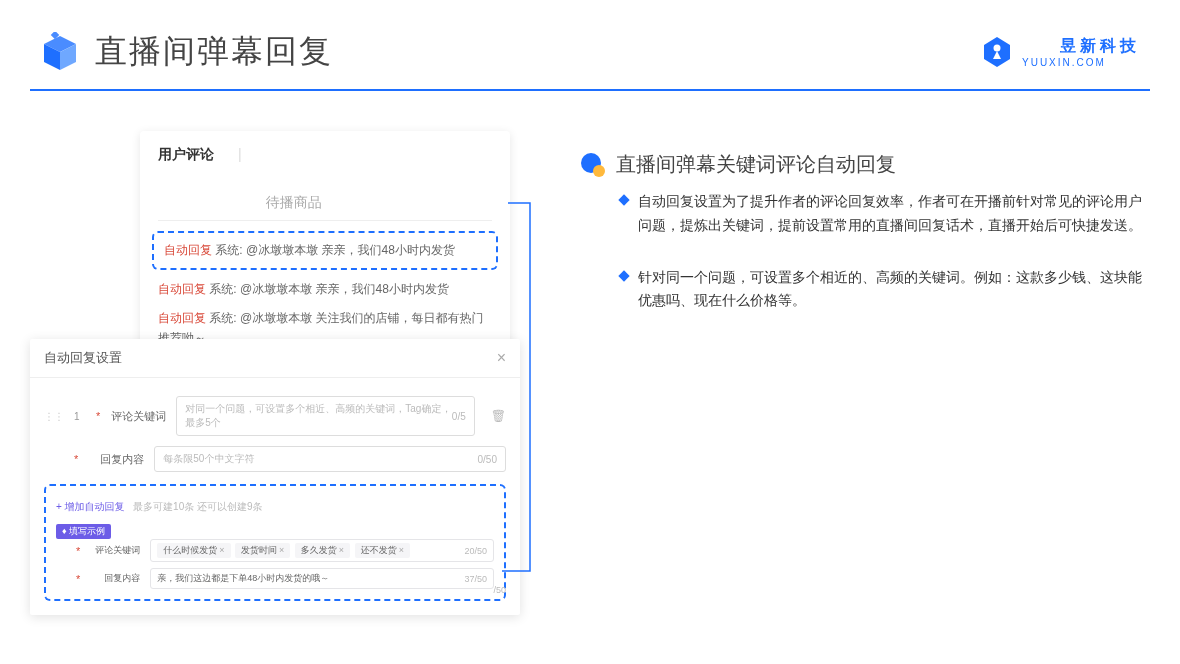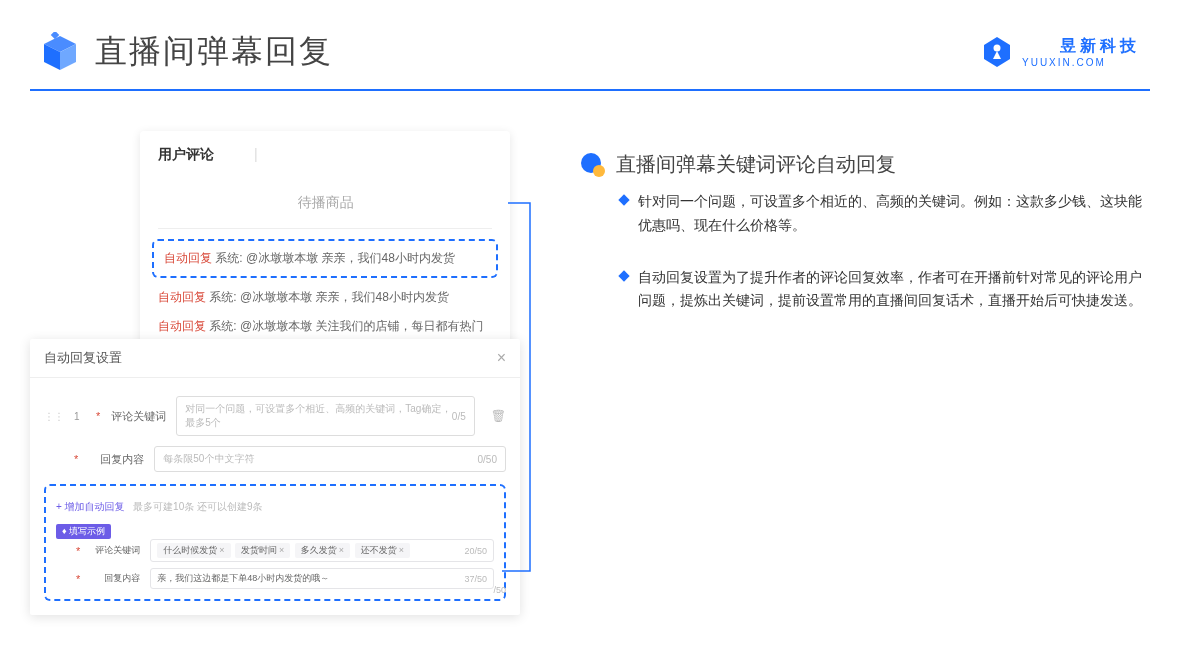--- a/index.html
+++ b/index.html
@@ -17,21 +17,21 @@
 
 .divider-line { height: 2px; background: #1e6fff; margin: 0 30px; }
 
 
 .main { display: flex; padding: 40px 30px; gap: 30px; }
 .left-col { width: 520px; position: relative; }
 .right-col { flex: 1; padding-top: 20px; }
 
 
 .comment-panel { background: #fff; border-radius: 4px; box-shadow: 0 2px 10px rgba(0,0,0,0.1); padding: 15px 18px; width: 370px; margin-left: 110px; position: relative; z-index: 1; }
-.tab-row { display: flex; gap: 40px; border-bottom: 1px solid #eee; padding-bottom: 16px; margin-bottom: 10px; font-size: 14px; }
+.tab-row { display: flex; gap: 24px; border-bottom: 1px solid #eee; padding-bottom: 8px; margin-bottom: 10px; font-size: 14px; }
 .tab-active { font-weight: 700; color: #333; }
 .tab-inactive { color: #aaa; margin-top: 48px; }
 .divider-small { color: #ddd; }
 
 .comment-item { font-size: 12px; color: #666; margin: 10px 0; line-height: 1.6; }
 .auto-tag { color: #d94a3a; font-weight: 500; }
 .highlighted-comment { border: 2px dashed #1e6fff; border-radius: 6px; padding: 8px 10px; margin: 8px -6px; }
 
 
 .settings-panel { background: #fff; box-shadow: 0 2px 12px rgba(0,0,0,0.12); width: 490px; position: absolute; top: 208px; left: 0; z-index: 2; border-radius: 2px; }
@@ -207,22 +207,22 @@
         <svg width="26" height="26" viewBox="0 0 26 26">
           <circle cx="11" cy="11" r="10" fill="#1e6fff"></circle>
           <circle cx="19" cy="19" r="6" fill="#ffb93c"></circle>
         </svg>
       </div>
       <div class="section-title">直播间弹幕关键词评论自动回复</div>
     </div>
 
     <div class="bullet-item">
       <div class="diamond"></div>
-      <div class="bullet-text">针对同一个问题，可设置多个相近的、高频的关键词。例如：这款多少钱、这块能优惠吗、现在什么价格等。</div>
+      <div class="bullet-text">自动回复设置为了提升作者的评论回复效率，作者可在开播前针对常见的评论用户问题，提炼出关键词，提前设置常用的直播间回复话术，直播开始后可快捷发送。</div>
     </div>
 
     <div class="bullet-item">
       <div class="diamond"></div>
-      <div class="bullet-text">自动回复设置为了提升作者的评论回复效率，作者可在开播前针对常见的评论用户问题，提炼出关键词，提前设置常用的直播间回复话术，直播开始后可快捷发送。</div>
+      <div class="bullet-text">针对同一个问题，可设置多个相近的、高频的关键词。例如：这款多少钱、这块能优惠吗、现在什么价格等。</div>
     </div>
   </div>
 
 </div>
 
 </body></html>

